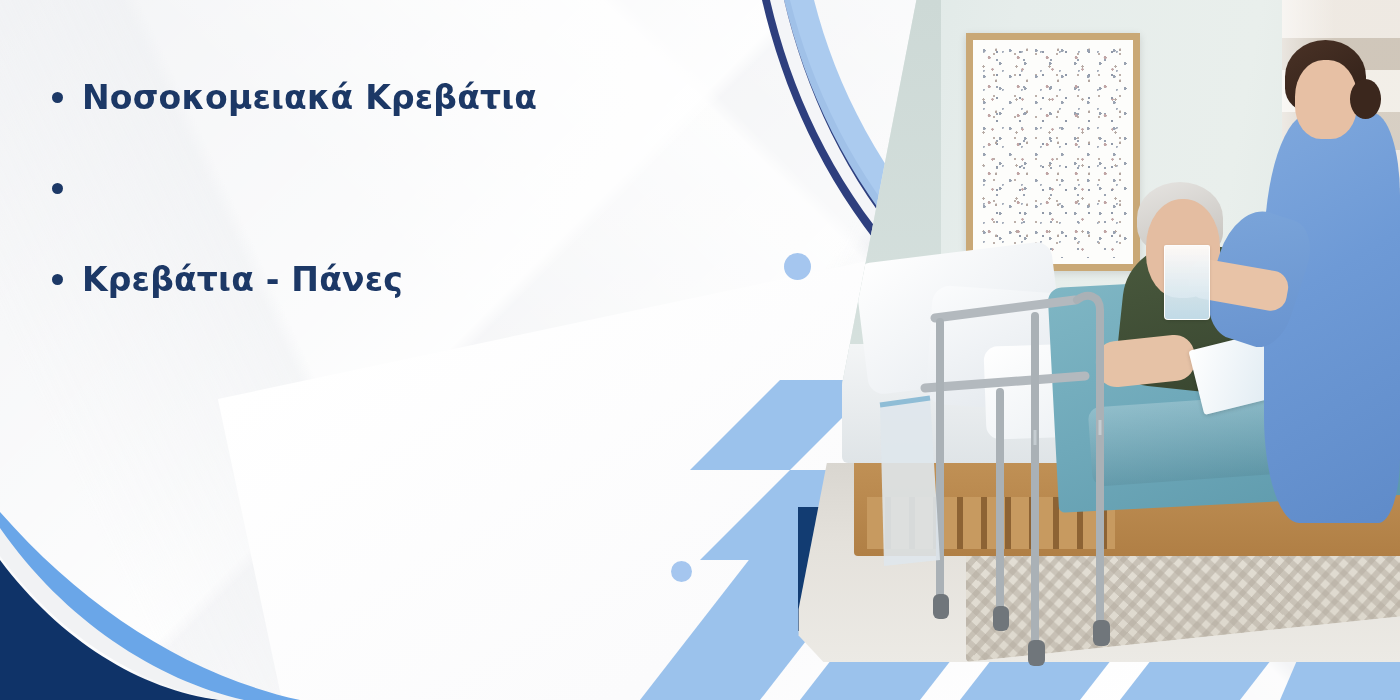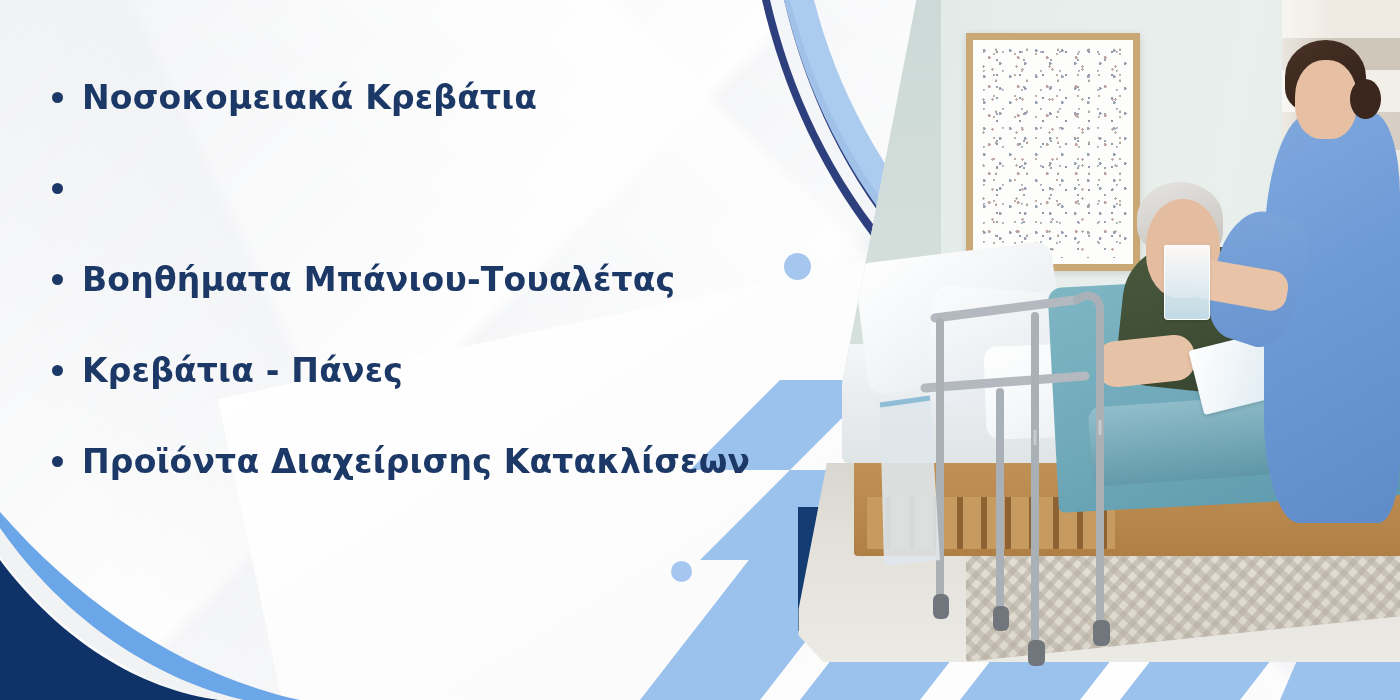--- a/index.html
+++ b/index.html
@@ -270,28 +270,20 @@
   <ul class="list" style="list-style:none;margin:0;padding:0;">
     <li class="li">
       <span class="bullet"></span>
       <span class="li-text">Νοσοκομειακά Κρεβάτια</span>
     </li>
     <li class="li">
       <span class="bullet"></span>
     </li>
     <li class="li">
       <span class="bullet"></span>
-      <span class="li-text">Βοηθήματα Μπάνιου-Τουαλέτας</span>
-    </li>
-    <li class="li">
-      <span class="bullet"></span>
       <span class="li-text">Κρεβάτια - Πάνες</span>
     </li>
-    <li class="li">
-      <span class="bullet"></span>
-      <span class="li-text">Προϊόντα Διαχείρισης Κατακλίσεων</span>
-    </li>
   </ul>
 
   <span class="dot" id="dot-large"></span>
   <span class="dot" id="dot-small"></span>
 
 </div>
 
 </body></html>

